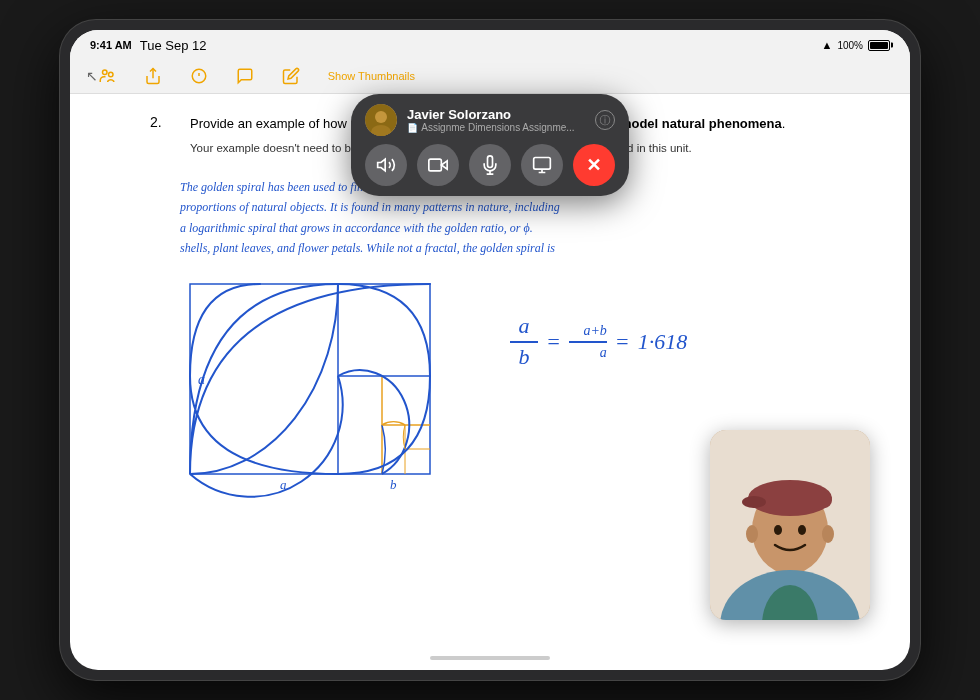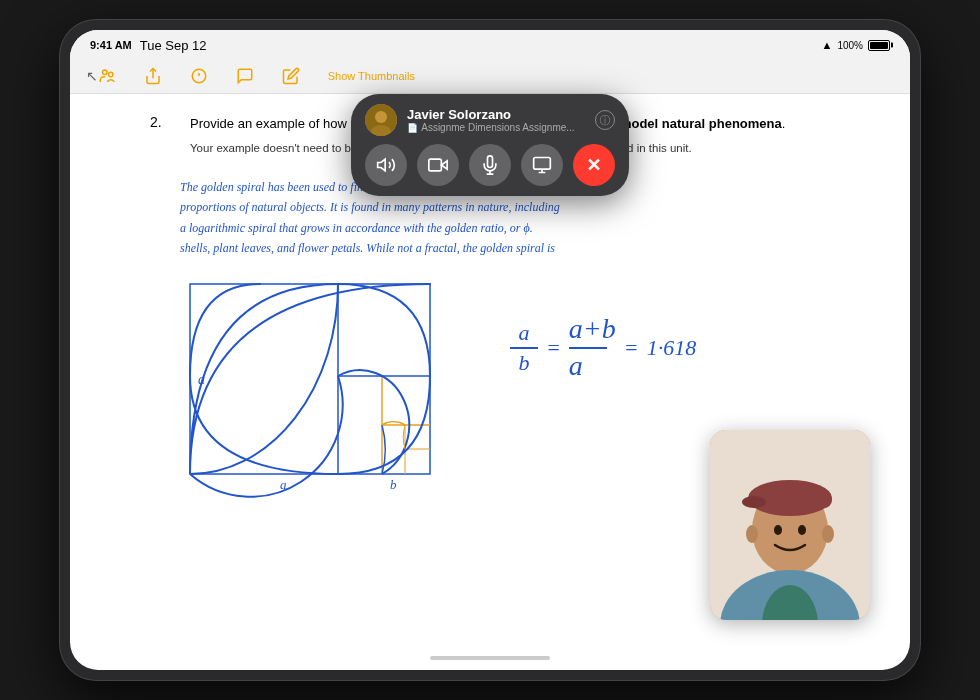--- a/index.html
+++ b/index.html
@@ -509,21 +509,21 @@
         <div class="formula-area">
           <div style="display:flex; align-items:center; gap:8px;">
 
             <div style="display:flex; flex-direction:column; align-items:center; font-family:Georgia,serif; font-style:italic; color:#2255cc; font-size:22px; line-height:1.1;">
               <span>a</span>
               <div style="width:28px; height:2px; background:#2255cc; margin:2px 0;"></div>
               <span>b</span>
             </div>
             <span style="font-family:Georgia,serif; font-style:italic; color:#2255cc; font-size:22px;">=</span>
 
-            <div style="display:flex; flex-direction:column; align-items:flex-start; font-family:Georgia,serif; font-style:italic; color:#2255cc; font-size:28px; line-height:1.1;">
+            <div style="display:flex; flex-direction:column; align-items:flex-end; font-family:Georgia,serif; font-style:italic; color:#2255cc; font-size:14px; line-height:1.1;">
               <span>a+b</span>
               <div style="width:38px; height:2px; background:#2255cc; margin:2px 0;"></div>
               <span>a</span>
             </div>
             <span style="font-family:Georgia,serif; font-style:italic; color:#2255cc; font-size:22px;">=</span>
             <span style="font-family:Georgia,serif; font-style:italic; color:#2255cc; font-size:22px;">1·618</span>
           </div>
         </div>
       </div>
 

